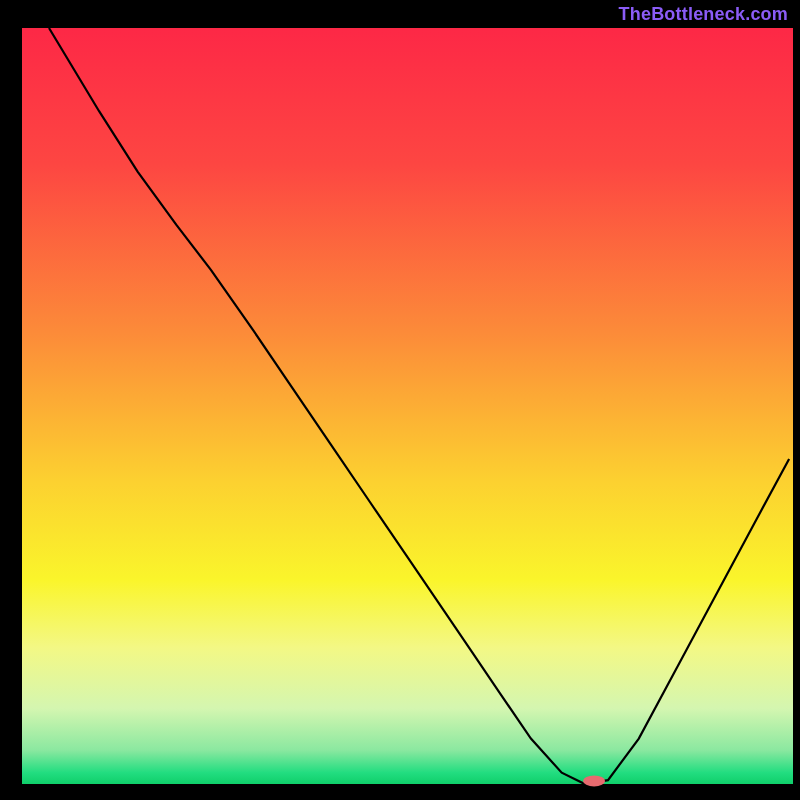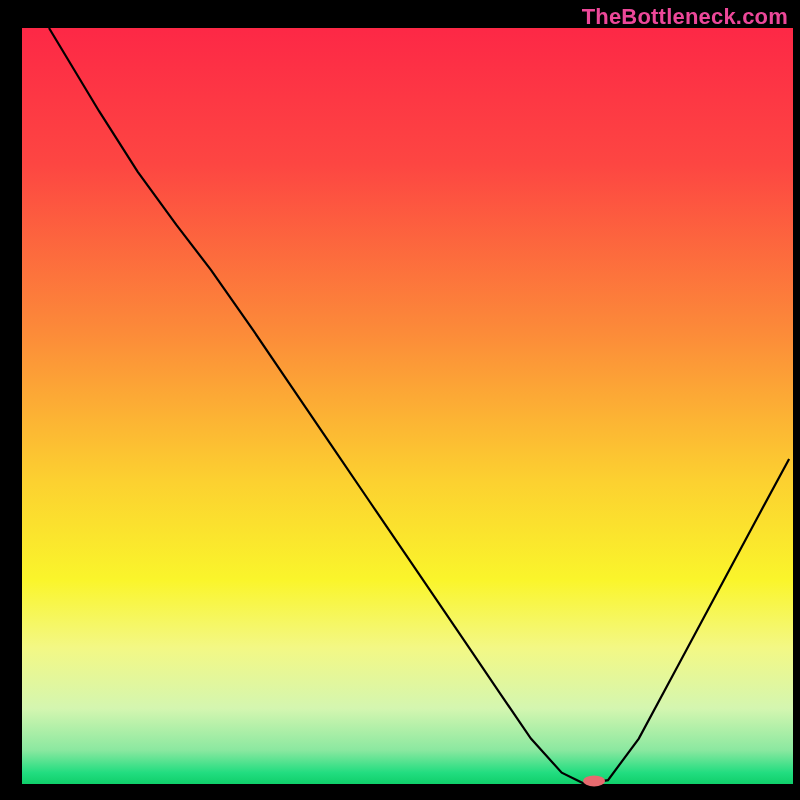--- a/index.html
+++ b/index.html
@@ -14,22 +14,22 @@
   .wrap {
     position: relative;
     width: 800px;
     height: 800px;
     background: #000;
   }
   .watermark {
     position: absolute;
     top: 4px;
     right: 12px;
-    color: #ec4899;
-    font-size: 22px;
+    color: #8b5cf6;
+    font-size: 18px;
     font-weight: 600;
     letter-spacing: 0.2px;
     z-index: 5;
     margin-left: 32px;
   }
   svg {
     position: absolute;
     left: 0;
     top: 0;
   }

